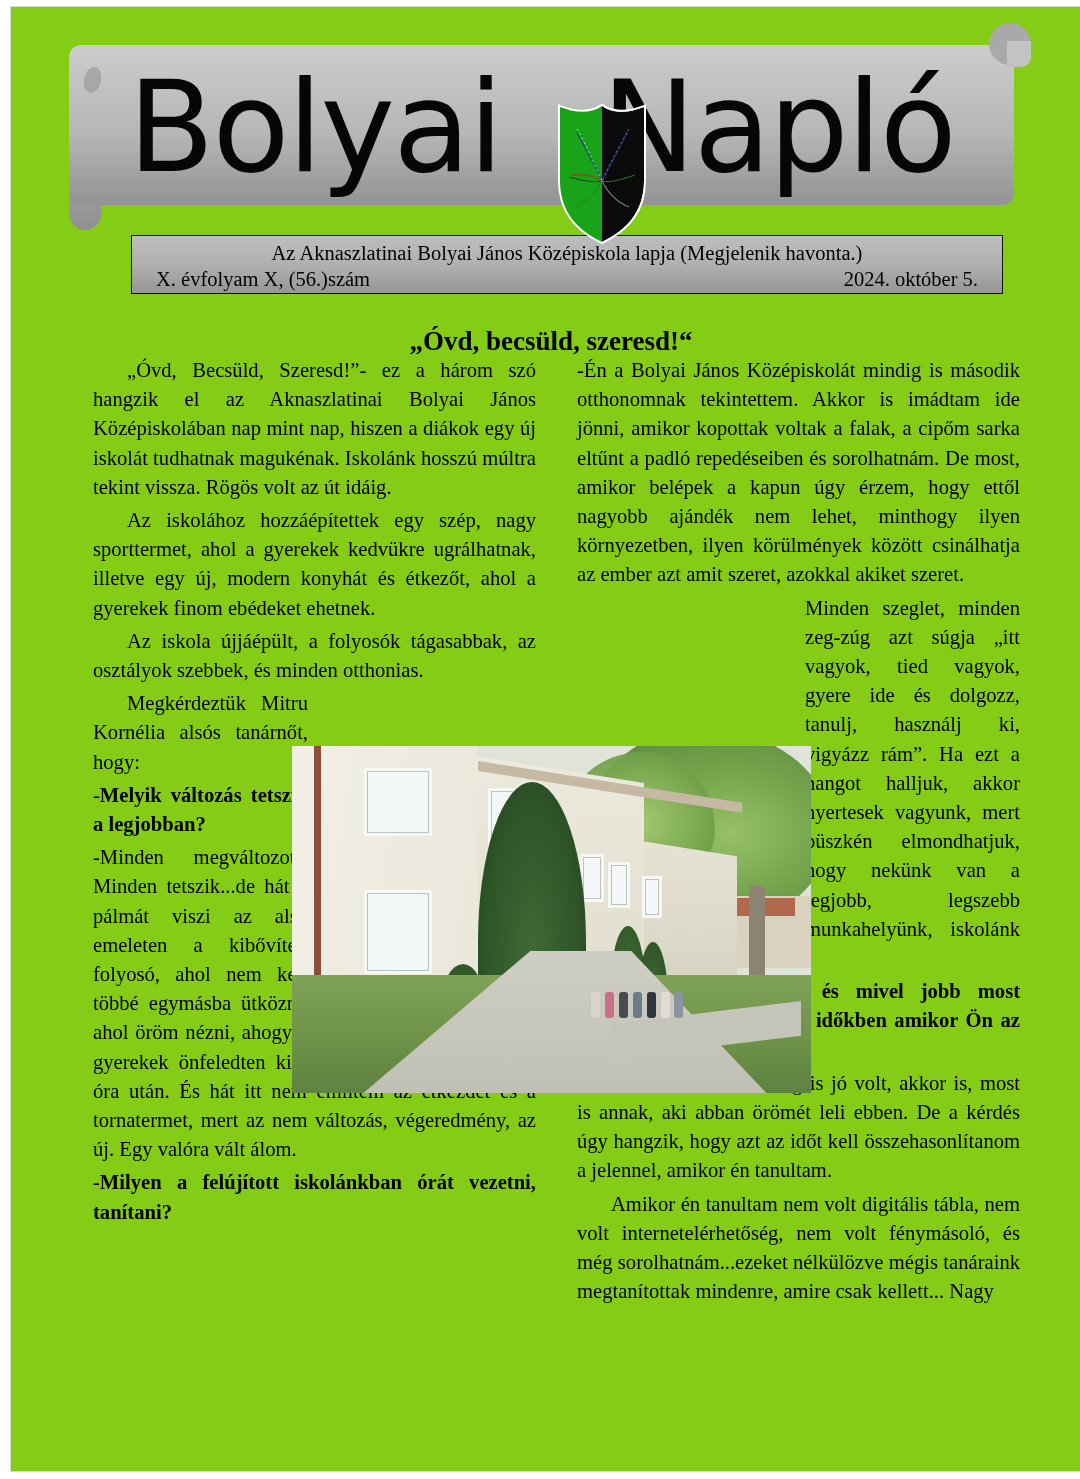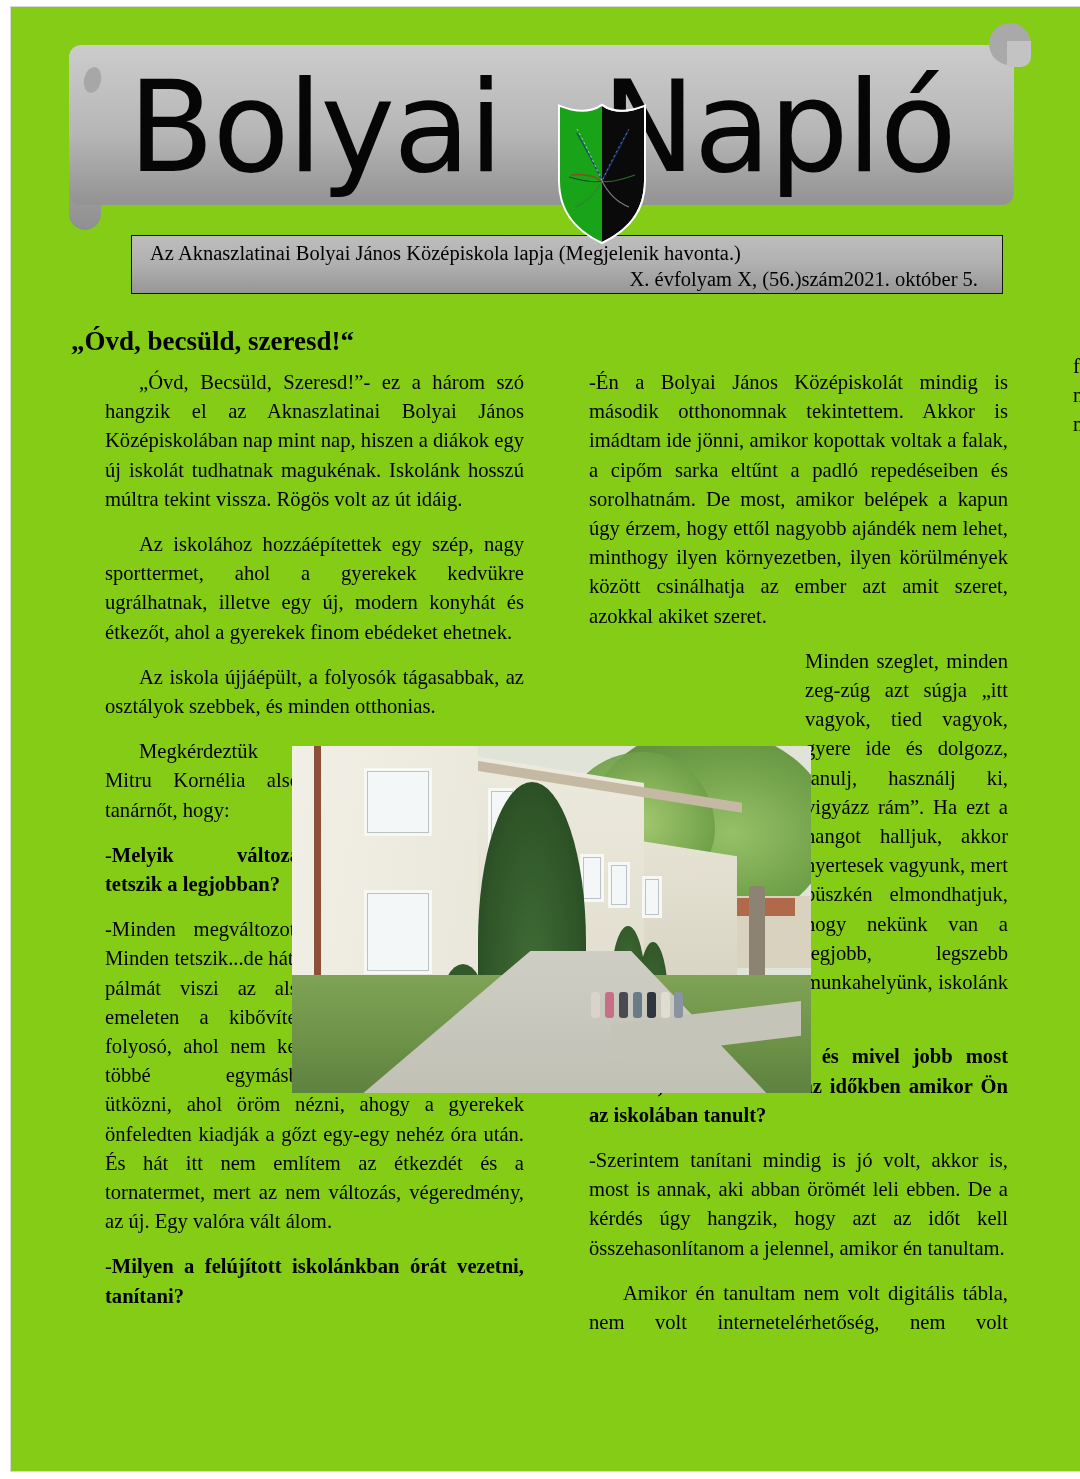--- a/index.html
+++ b/index.html
@@ -119,38 +119,38 @@
     top: 228px;
     width: 872px;
     height: 59px;
     box-sizing: border-box;
     border: 1px solid #141414;
     background: linear-gradient(to bottom, #bdbdbd 0%, #b0b0b0 50%, #969696 100%);
     font-size: 20.5px;
     padding: 4px 18px 0 18px;
   }
   .infobar-line1 {
-    text-align: left;
+    text-align: center;
     line-height: 26px;
     font-family: Liberation Serif, serif;
   }
   .infobar-line2 {
     display: flex;
-    justify-content: flex-end;
+    justify-content: space-between;
     line-height: 26px;
     padding: 0 6px;
   }
 
   
   #article-title {
     position: absolute;
     left: 60px;
     top: 300px;
     width: 960px;
-    text-align: left;
+    text-align: center;
     font-weight: bold;
     font-size: 27px;
     line-height: 32px;
   }
 
   #article-body {
     position: absolute;
     left: 78px;
     top: 345px;
     width: 935px;
@@ -158,21 +158,21 @@
     column-count: 2;
     column-gap: 33px;
     column-fill: auto;
     font-size: 20.6px;
     line-height: 29.2px;
     text-align: justify;
     text-justify: inter-word;
     hyphens: none;
   }
   #article-body p {
-    margin: 16px;
+    margin: 4px;
   }
   .ind { text-indent: 34px; }
   .noind { text-indent: 0; }
   .q { font-weight: bold; }
   #photo-frame {
     position: absolute;
     left: 281px;
     top: 739px;
     width: 519px;
     height: 347px;
@@ -276,21 +276,21 @@
         <path d="M22 26 C30 40, 38 58, 47 78" fill="none" stroke="#d8e8d8" stroke-width="1" stroke-dasharray="2 3" opacity=".8"></path>
         <path d="M74 26 C66 40, 56 58, 47 78" fill="none" stroke="#d8e8d8" stroke-width="1" stroke-dasharray="2 3" opacity=".45"></path>
       </g>
     </svg>
   </div>
 
   <div id="infobar">
     <div class="infobar-line1">Az Aknaszlatinai Bolyai János Középiskola lapja (Megjelenik havonta.)</div>
     <div class="infobar-line2">
       <span>X. évfolyam X, (56.)szám</span>
-      <span>2021. október 5.</span>
+      <span>2024. október 5.</span>
     </div>
   </div>
 
   <h1 id="article-title">„Óvd, becsüld, szeresd!“</h1>
 
   <div id="photo-frame" role="img">
     <div class="ph-sky"></div>
     <div class="ph-canopy"></div>
     <div class="ph-canopy2"></div>
     <div class="ph-far"></div>

